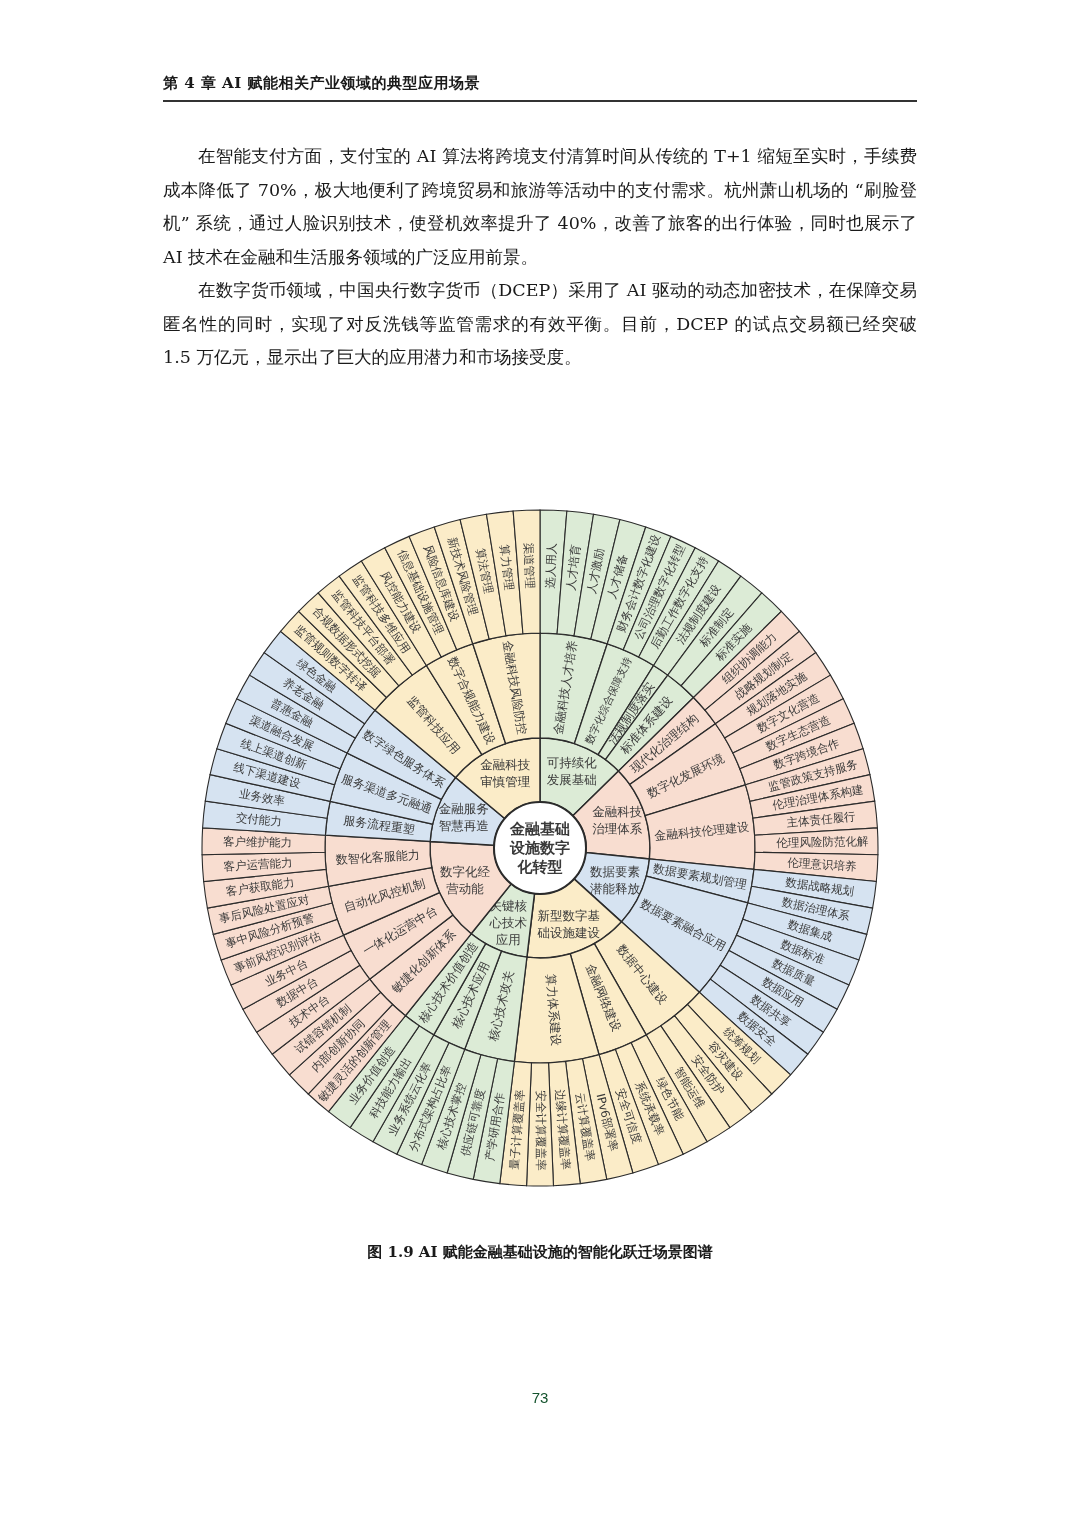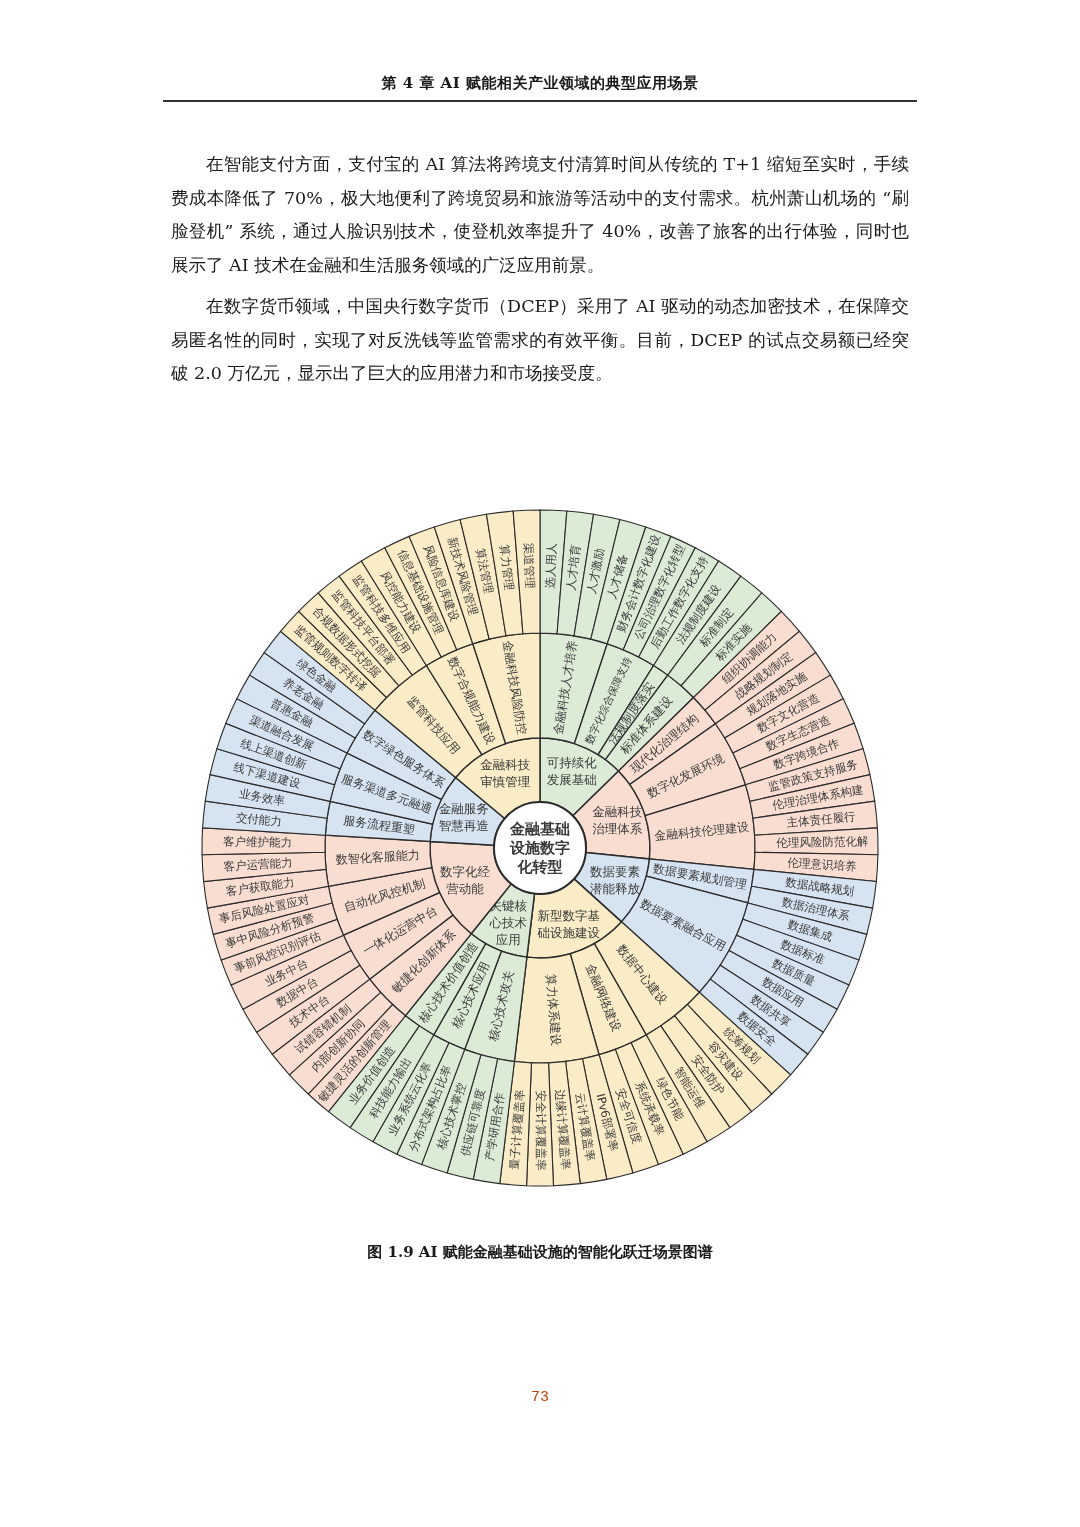--- a/index.html
+++ b/index.html
@@ -1,38 +1,38 @@
 <!DOCTYPE html>
 <html><head>
 <meta charset="utf-8">
 <style>
   html, body { margin: 0; padding: 0; background: #ffffff; }
   body { width: 1080px; height: 1527px; position: relative; overflow: hidden;
          font-family: "DejaVu Serif", "Liberation Serif", serif; color: #1a1a1a; }
-  .header { position: absolute; left: 163px; top: 74px; width: 754px; text-align: center;
+  .header { position: absolute; left: 163px; top: 74px; width: 754px; 
             font-weight: bold; font-size: 15px; letter-spacing: 0.5px; }
   .rule { position: absolute; left: 163px; top: 100px; width: 754px; height: 2px; background: #333; }
   .body-text { position: absolute; left: 163px; top: 140px; width: 754px; font-size: 17.5px; line-height: 33.5px; text-align: justify; }
-  .body-text p { margin: 8px; text-indent: 2em; }
+  .body-text p { margin: 0; text-indent: 2em; }
   .figure { position: absolute; left: 168px; top: 500px; width: 745px; height: 722px; }
   .figure svg { width: 100%; height: 100%; }
   .caption { position: absolute; left: 163px; top: 1243px; width: 754px; text-align: center; font-weight: bold; font-size: 15px; }
   .pagenum { position: absolute; left: 163px; top: 1389px; width: 754px; text-align: center;
-             font-family: Liberation Mono, monospace; font-size: 15px; color: #c2410c; }
+             font-family: Liberation Sans, sans-serif; font-size: 15px; color: #14532d; }
   svg text { font-family: "DejaVu Sans", "Liberation Sans", sans-serif; fill: #3a3a3a; }
 </style>
 </head>
 <body>
 
 <div class="header">第 4 章 AI 赋能相关产业领域的典型应用场景</div>
 <div class="rule"></div>
 
 <div class="body-text">
   <p>在智能支付方面，支付宝的 AI 算法将跨境支付清算时间从传统的 T+1 缩短至实时，手续费成本降低了 70%，极大地便利了跨境贸易和旅游等活动中的支付需求。杭州萧山机场的 “刷脸登机” 系统，通过人脸识别技术，使登机效率提升了 40%，改善了旅客的出行体验，同时也展示了 AI 技术在金融和生活服务领域的广泛应用前景。</p>
-  <p>在数字货币领域，中国央行数字货币（DCEP）采用了 AI 驱动的动态加密技术，在保障交易匿名性的同时，实现了对反洗钱等监管需求的有效平衡。目前，DCEP 的试点交易额已经突破 2.0 万亿元，显示出了巨大的应用潜力和市场接受度。</p>
+  <p>在数字货币领域，中国央行数字货币（DCEP）采用了 AI 驱动的动态加密技术，在保障交易匿名性的同时，实现了对反洗钱等监管需求的有效平衡。目前，DCEP 的试点交易额已经突破 1.5 万亿元，显示出了巨大的应用潜力和市场接受度。</p>
 </div>
 
 <div class="figure">
   <svg id="sunburst" viewBox="0 0 745 722" xmlns="http://www.w3.org/2000/svg">
       <g>
         <path d="M372,238 A110,110 0 0 1 450.5511759006425,270.9953717973632 L404.8486735584505,315.79806456980646 A46,46 0 0 0 372,302 Z" fill="#dcebd6" stroke="#2b2b2b" stroke-width="1.5"></path>
         <text x="403.75623632135256" y="263.898799912287" font-size="12.5" text-anchor="middle" dominant-baseline="middle">可持续化</text>
         <text x="403.75623632135256" y="280.898799912287" font-size="12.5" text-anchor="middle" dominant-baseline="middle">发展基础</text>
         <path d="M372,133 A215,215 0 0 1 439.25127050977886,143.78867167852673 L406.407626772445,243.51978550994392 A110,110 0 0 0 372,238 Z" fill="#dcebd6" stroke="#2b2b2b" stroke-width="1.3"></path>
         <text x="397.73967896617245" y="187.55150693534583" font-size="11.875" text-anchor="middle" dominant-baseline="middle" transform="rotate(-80.88607594936708 397.73967896617245 187.55150693534583)">金融科技人才培养</text>

